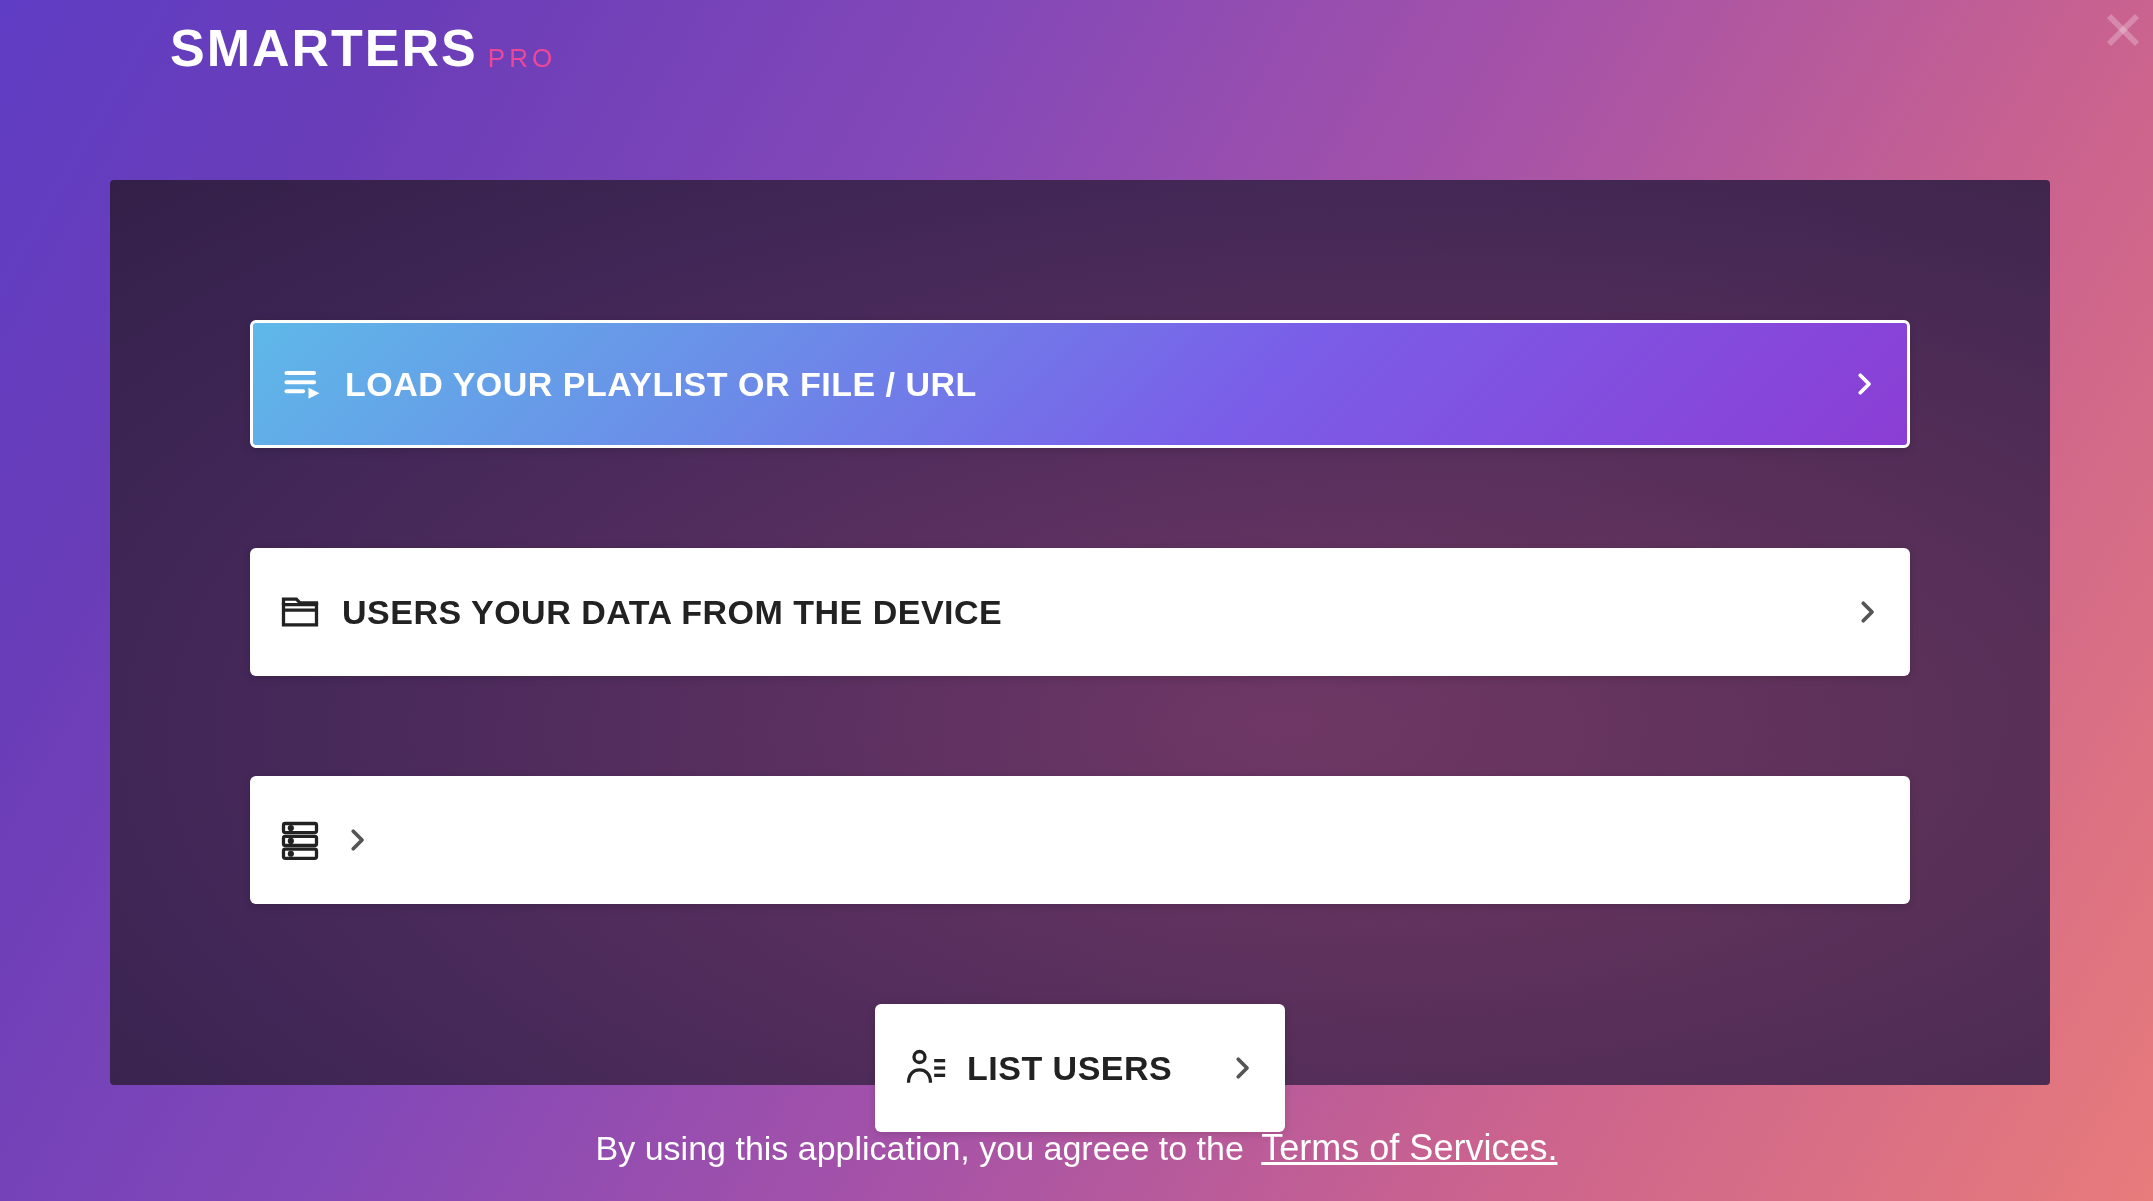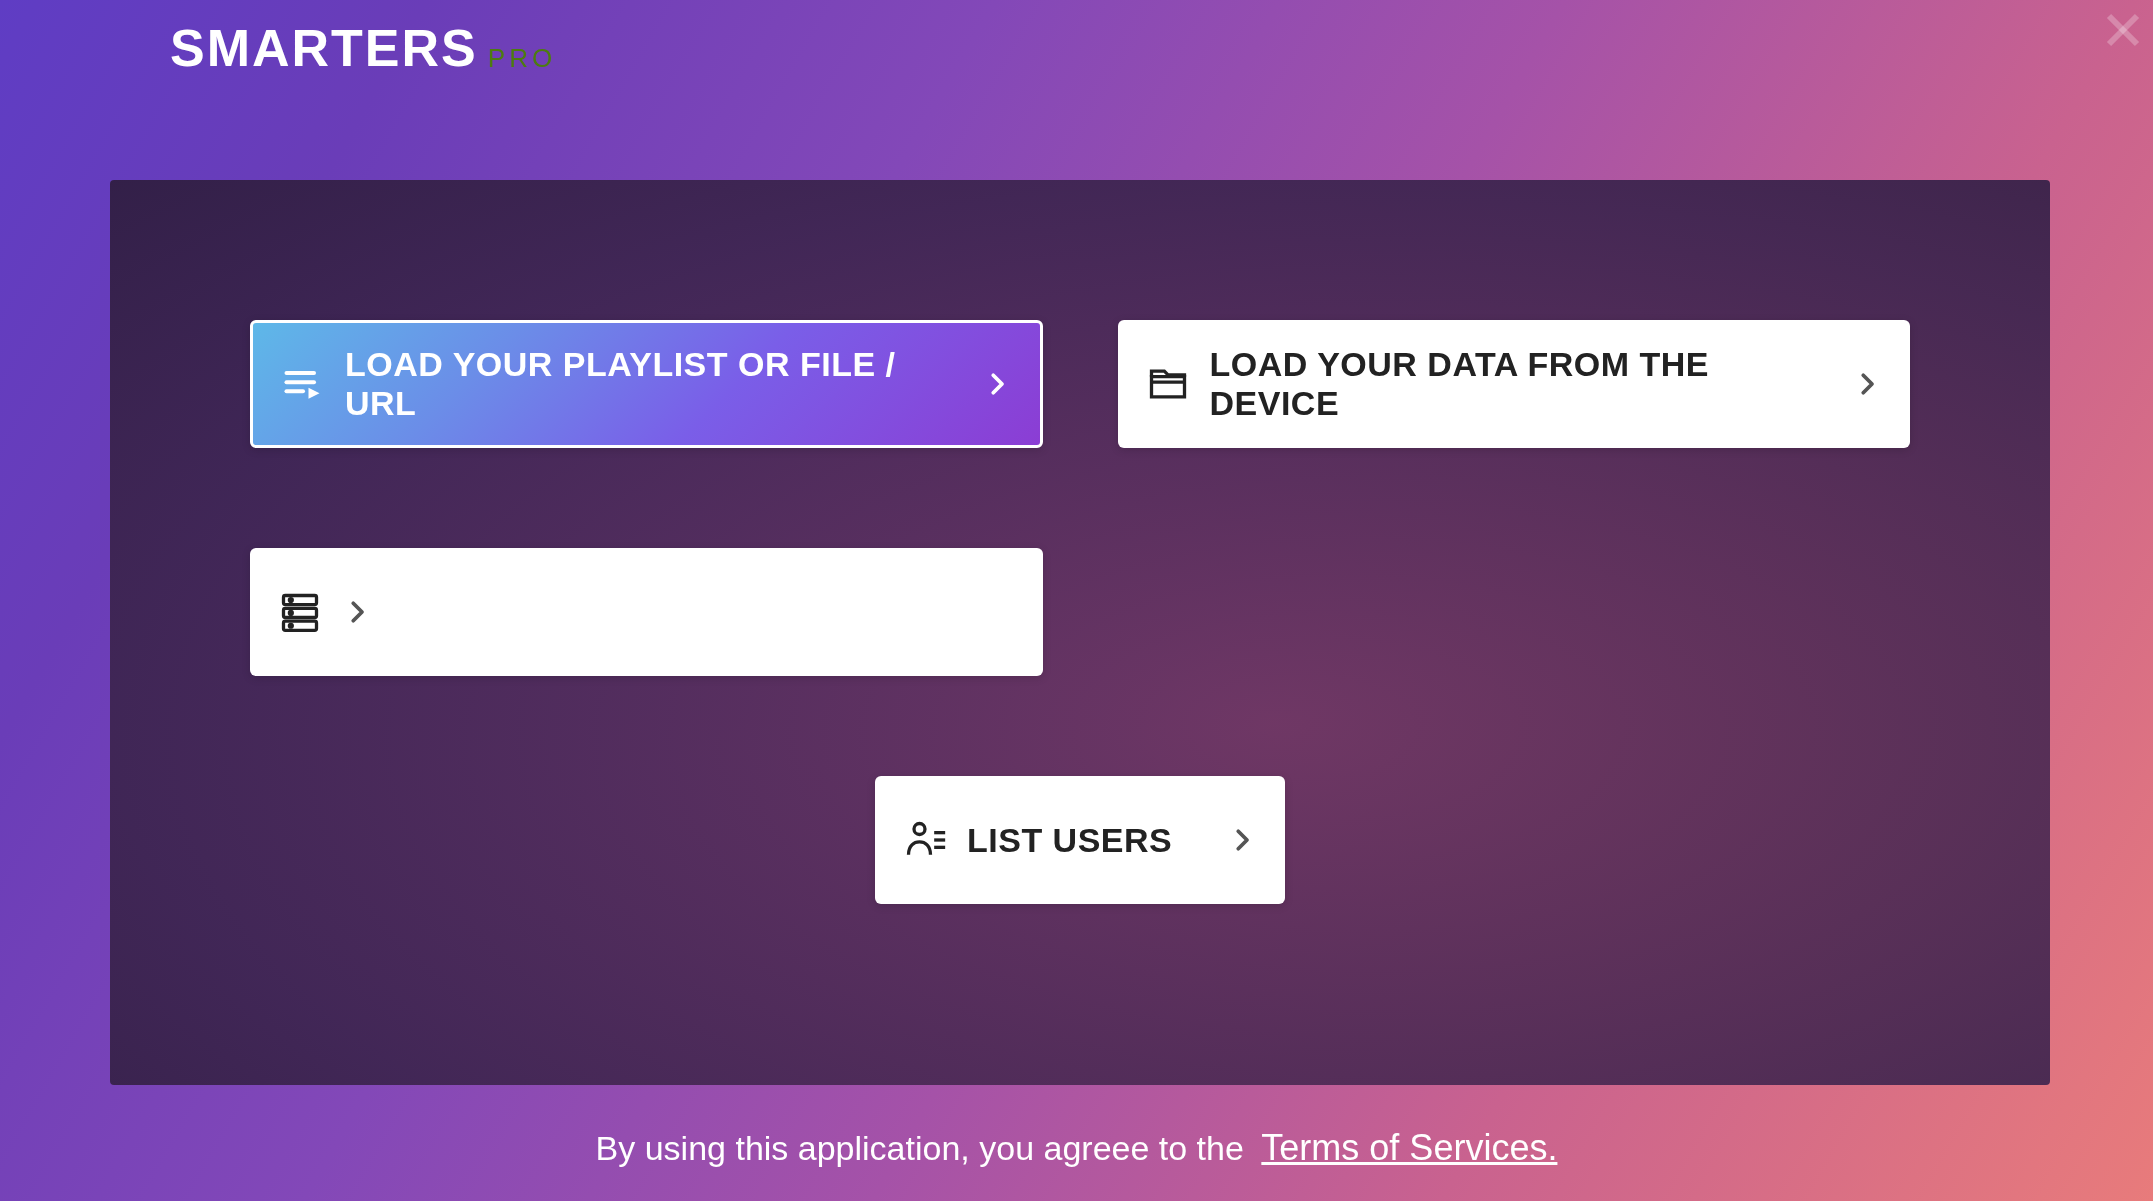--- a/index.html
+++ b/index.html
@@ -30,21 +30,21 @@
       font-weight: 700;
       letter-spacing: 2px;
       color: #ffffff;
       margin-left: -5px;
       margin-bottom: 18px;
     }
     .logo-text-pro {
       font-size: 26px;
       font-weight: 400;
       letter-spacing: 4px;
-      color: #4d7c0f;
+      color: #ec4899;
       margin-left: 10px;
       margin-bottom: 22px;
     }
     .close-icon {
       position: absolute;
       top: 0px;
       right: 0px;
       width: 60px;
       height: 60px;
       display: flex;
@@ -58,21 +58,21 @@
       top: 180px;
       left: 110px;
       width: 1940px;
       height: 905px;
       background: radial-gradient(ellipse at 60% 60%, rgba(100, 50, 90, 0.85) 0%, rgba(60, 36, 78, 0.92) 70%, rgba(48, 30, 66, 0.95) 100%);
       border-radius: 4px;
       padding: 140px 140px 60px 140px;
     }
     .button-grid {
       display: grid;
-      grid-template-columns: 1fr 1fr;
+      grid-template-columns: 1fr;
       gap: 100px 75px;
       margin-bottom: 100px;
     }
     .option-button {
       background: #ffffff;
       border: none;
       border-radius: 6px;
       height: 128px;
       display: flex;
       align-items: center;
@@ -172,21 +172,21 @@
     </button>
 
     <button class="option-button">
       <span class="option-icon">
         <svg viewBox="0 0 24 24" stroke="currentColor" stroke-width="1.8" fill="none">
           <path d="M3 8 L3 19 L21 19 L21 8 Z"></path>
           <path d="M3 8 L3 5 L10 5 L12 7 L21 7 L21 8"></path>
           <line x1="3" y1="11" x2="21" y2="11"></line>
         </svg>
       </span>
-      <span class="option-label">LOAD YOUR DATA FROM THE DEVICE</span>
+      <span class="option-label">USERS YOUR DATA FROM THE DEVICE</span>
       <span class="chevron">
         <svg viewBox="0 0 24 24" stroke="currentColor" stroke-width="3" fill="none" stroke-linecap="round" stroke-linejoin="round">
           <polyline points="9,5 16,12 9,19"></polyline>
         </svg>
       </span>
     </button>
 
     <button class="option-button">
       <span class="option-icon">
         <svg viewBox="0 0 24 24" stroke="currentColor" stroke-width="1.8" fill="none">

